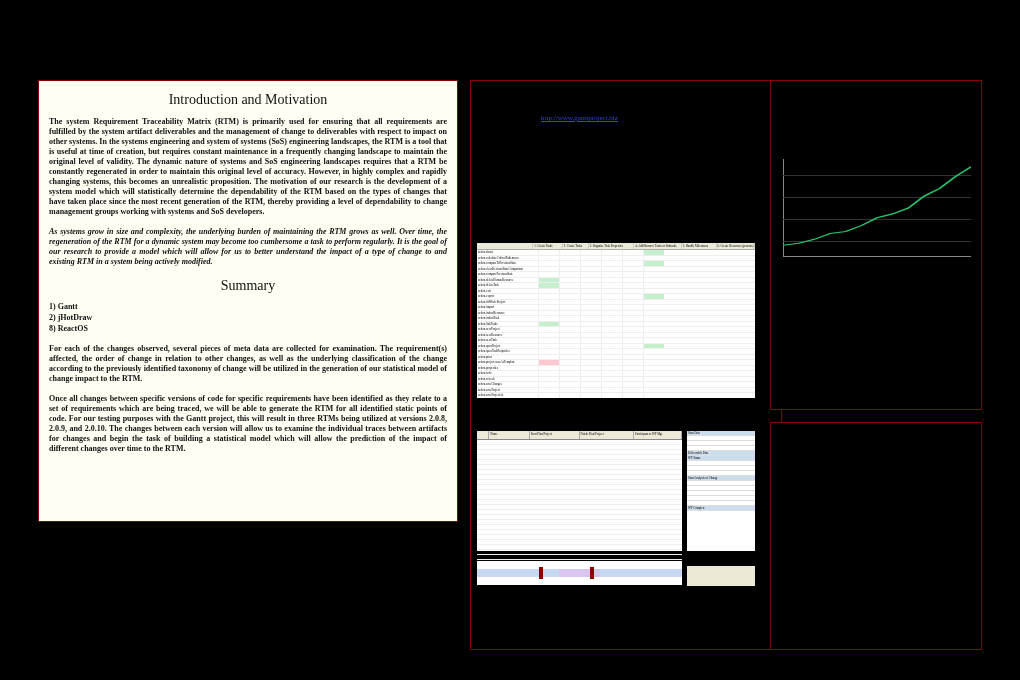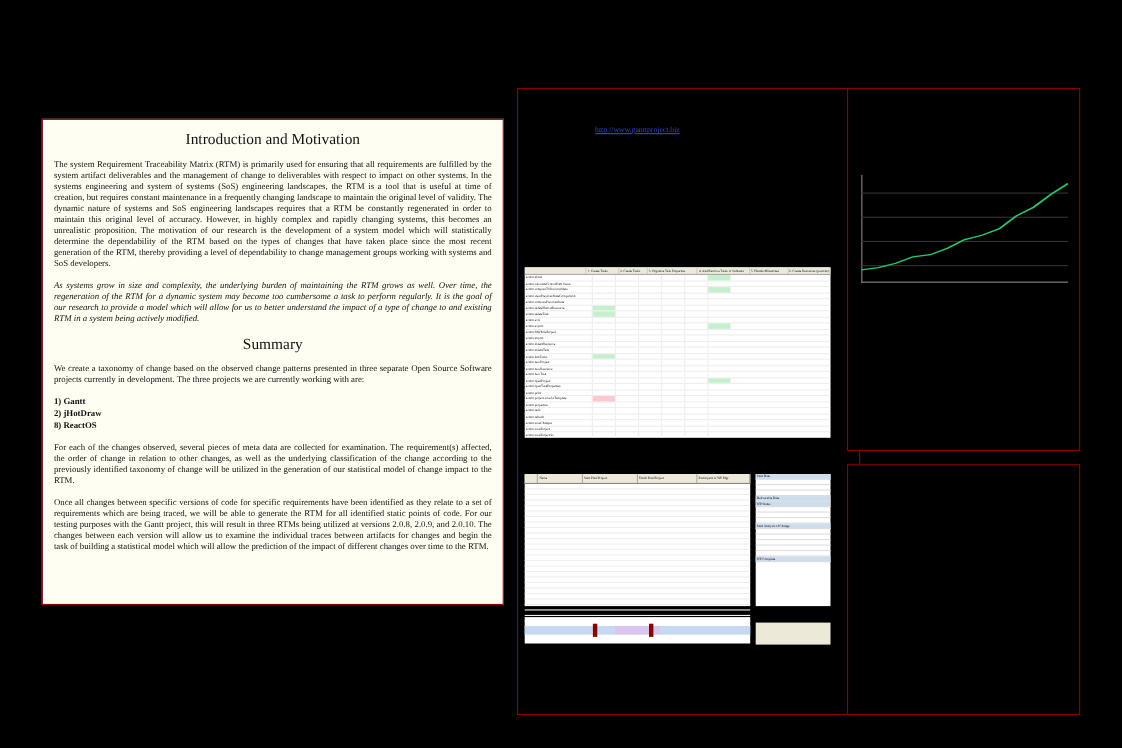--- a/index.html
+++ b/index.html
@@ -27,32 +27,32 @@
   }
   .intro-panel {
     left: 0; top: 0;
     width: 420px;
     height: 442px;
     background: #fffef2;
     padding: 6px 10px;
     font-size: 8px;
     line-height: 1.25;
     color: #111;
-    margin-top: 28px;
   }
   .intro-panel h2 {
     text-align: center;
     font-weight: normal;
     font-size: 14px;
     margin: 4px 0 8px 0;
     font-family: "Times New Roman", serif;
   }
   .intro-panel p {
     margin: 0 0 10px 0;
     text-align: justify;
+    font-weight: bold;
   }
   .intro-panel .em { font-style: italic; }
   .intro-panel .sm { display:block; margin:1px 0;font-weight:bold;}
   .center-panel {
     left: 432px; top: 0;
     width: 312px; height: 570px;
     background: #000;
   }
   .right-top {
     right: 0; top: 0;
@@ -173,21 +173,20 @@
 </head>
 <body>
 
 <div class="poster">
 
   <div class="panel intro-panel">
     <h2>Introduction and Motivation</h2>
     <p>The system Requirement Traceability Matrix (RTM) is primarily used for ensuring that all requirements are fulfilled by the system artifact deliverables and the management of change to deliverables with respect to impact on other systems. In the systems engineering and system of systems (SoS) engineering landscapes, the RTM is a tool that is useful at time of creation, but requires constant maintenance in a frequently changing landscape to maintain the original level of validity. The dynamic nature of systems and SoS engineering landscapes requires that a RTM be constantly regenerated in order to maintain this original level of accuracy. However, in highly complex and rapidly changing systems, this becomes an unrealistic proposition. The motivation of our research is the development of a system model which will statistically determine the dependability of the RTM based on the types of changes that have taken place since the most recent generation of the RTM, thereby providing a level of dependability to change management groups working with systems and SoS developers.</p>
     <p class="em">As systems grow in size and complexity, the underlying burden of maintaining the RTM grows as well. Over time, the regeneration of the RTM for a dynamic system may become too cumbersome a task to perform regularly. It is the goal of our research to provide a model which will allow for us to better understand the impact of a type of change to and existing RTM in a system being actively modified.</p>
     <h2>Summary</h2>
-    <p>We create a taxonomy of change based on the observed change patterns presented in three separate Open Source Software projects currently in development. The three projects we are currently working with are:</p>
     <span class="sm">1)  Gantt</span>
     <span class="sm">2)  jHotDraw</span>
     <span class="sm">8)  ReactOS</span>
     <p style="margin-top:10px">For each of the changes observed, several pieces of meta data are collected for examination. The requirement(s) affected, the order of change in relation to other changes, as well as the underlying classification of the change according to the previously identified taxonomy of change will be utilized in the generation of our statistical model of change impact to the RTM.</p>
     <p>Once all changes between specific versions of code for specific requirements have been identified as they relate to a set of requirements which are being traced, we will be able to generate the RTM for all identified static points of code. For our testing purposes with the Gantt project, this will result in three RTMs being utilized at versions 2.0.8, 2.0.9, and 2.0.10. The changes between each version will allow us to examine the individual traces between artifacts for changes and begin the task of building a statistical model which will allow the prediction of the impact of different changes over time to the RTM.</p>
   </div>
 
   <div class="panel center-panel">
     <a class="url">http://www.ganttproject.biz</a>
 

